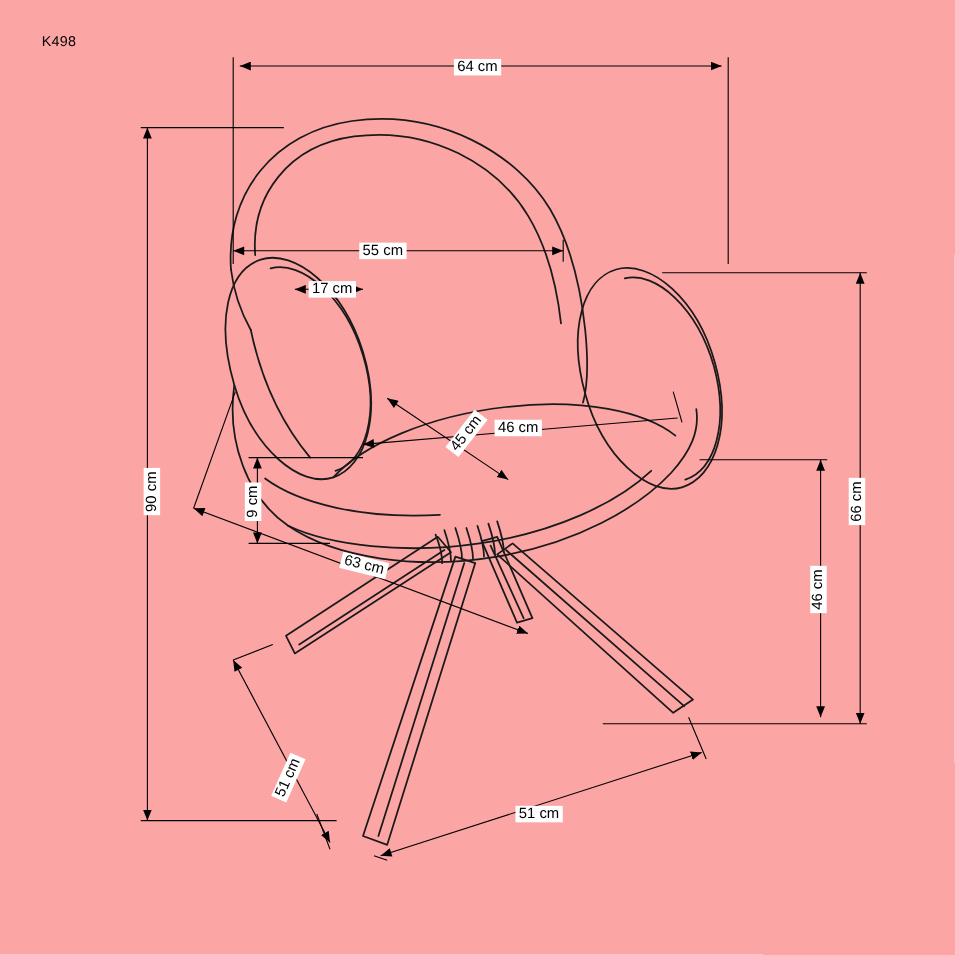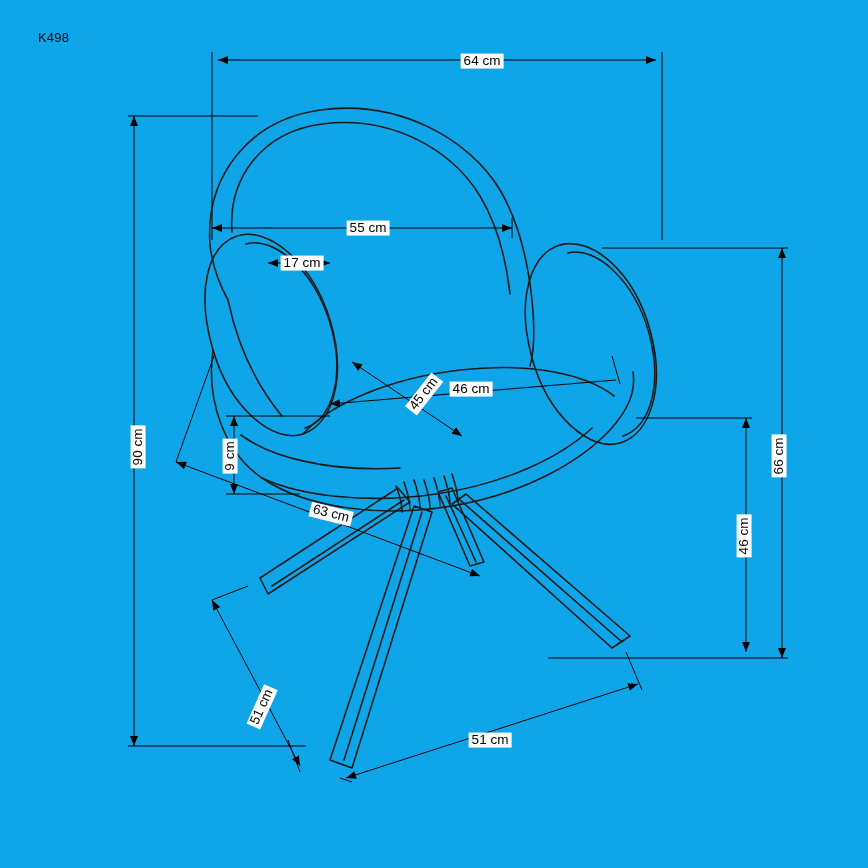--- a/index.html
+++ b/index.html
@@ -7,21 +7,21 @@
     padding: 0;
     background: #ffffff;
   }
   body {
     font-family: "Liberation Sans", sans-serif;
   }
   #stage {
     position: relative;
     width: 868px;
     height: 868px;
-    background: #0ea5e9;
+    background: #fca5a5;
     overflow: hidden;
   }
   #stage svg {
     position: absolute;
     left: 0;
     top: 0;
   }
   .model-code {
     position: absolute;
     left: 38px;
@@ -142,23 +142,23 @@
       <line x1="212" y1="600" x2="300" y2="766" marker-start="url(#arrowStart)" marker-end="url(#arrowEnd)"></line>
       <line x1="212" y1="600" x2="248" y2="586"></line>
       <line x1="288" y1="740" x2="300" y2="772"></line>
 
       <line x1="346" y1="778" x2="638" y2="684" marker-start="url(#arrowStart)" marker-end="url(#arrowEnd)"></line>
       <line x1="340" y1="778" x2="352" y2="782"></line>
       <line x1="626" y1="652" x2="642" y2="690"></line>
     </g>
   </svg>
 
-  <div class="dim-label" style="left:434px; top:61px; transform:translate(-50%,-50%);margin-left:48px;">64 cm</div>
+  <div class="dim-label" style="left:434px; top:61px; transform:translate(-50%,-50%);">64 cm</div>
 
-  <div class="dim-label" style="left:368px; top:228px; transform:translate(-50%,-50%);">55 cm</div>
+  <div class="dim-label" style="left:348px; top:228px; transform:translate(-50%,-50%);">55 cm</div>
 
   <div class="dim-label" style="left:302px; top:263px; transform:translate(-50%,-50%);">17 cm</div>
 
   <div class="dim-label" style="left:471px; top:389px; transform:translate(-50%,-50%);">46 cm</div>
 
   <div class="dim-label" style="left:424px; top:394px; transform:translate(-50%,-50%) rotate(-52deg);">45 cm</div>
 
   <div class="dim-label" style="left:331px; top:514px; transform:translate(-50%,-50%) rotate(14deg);">63 cm</div>
 
   <div class="dim-label" style="left:138px; top:447px; transform:translate(-50%,-50%) rotate(-90deg);">90 cm</div>

